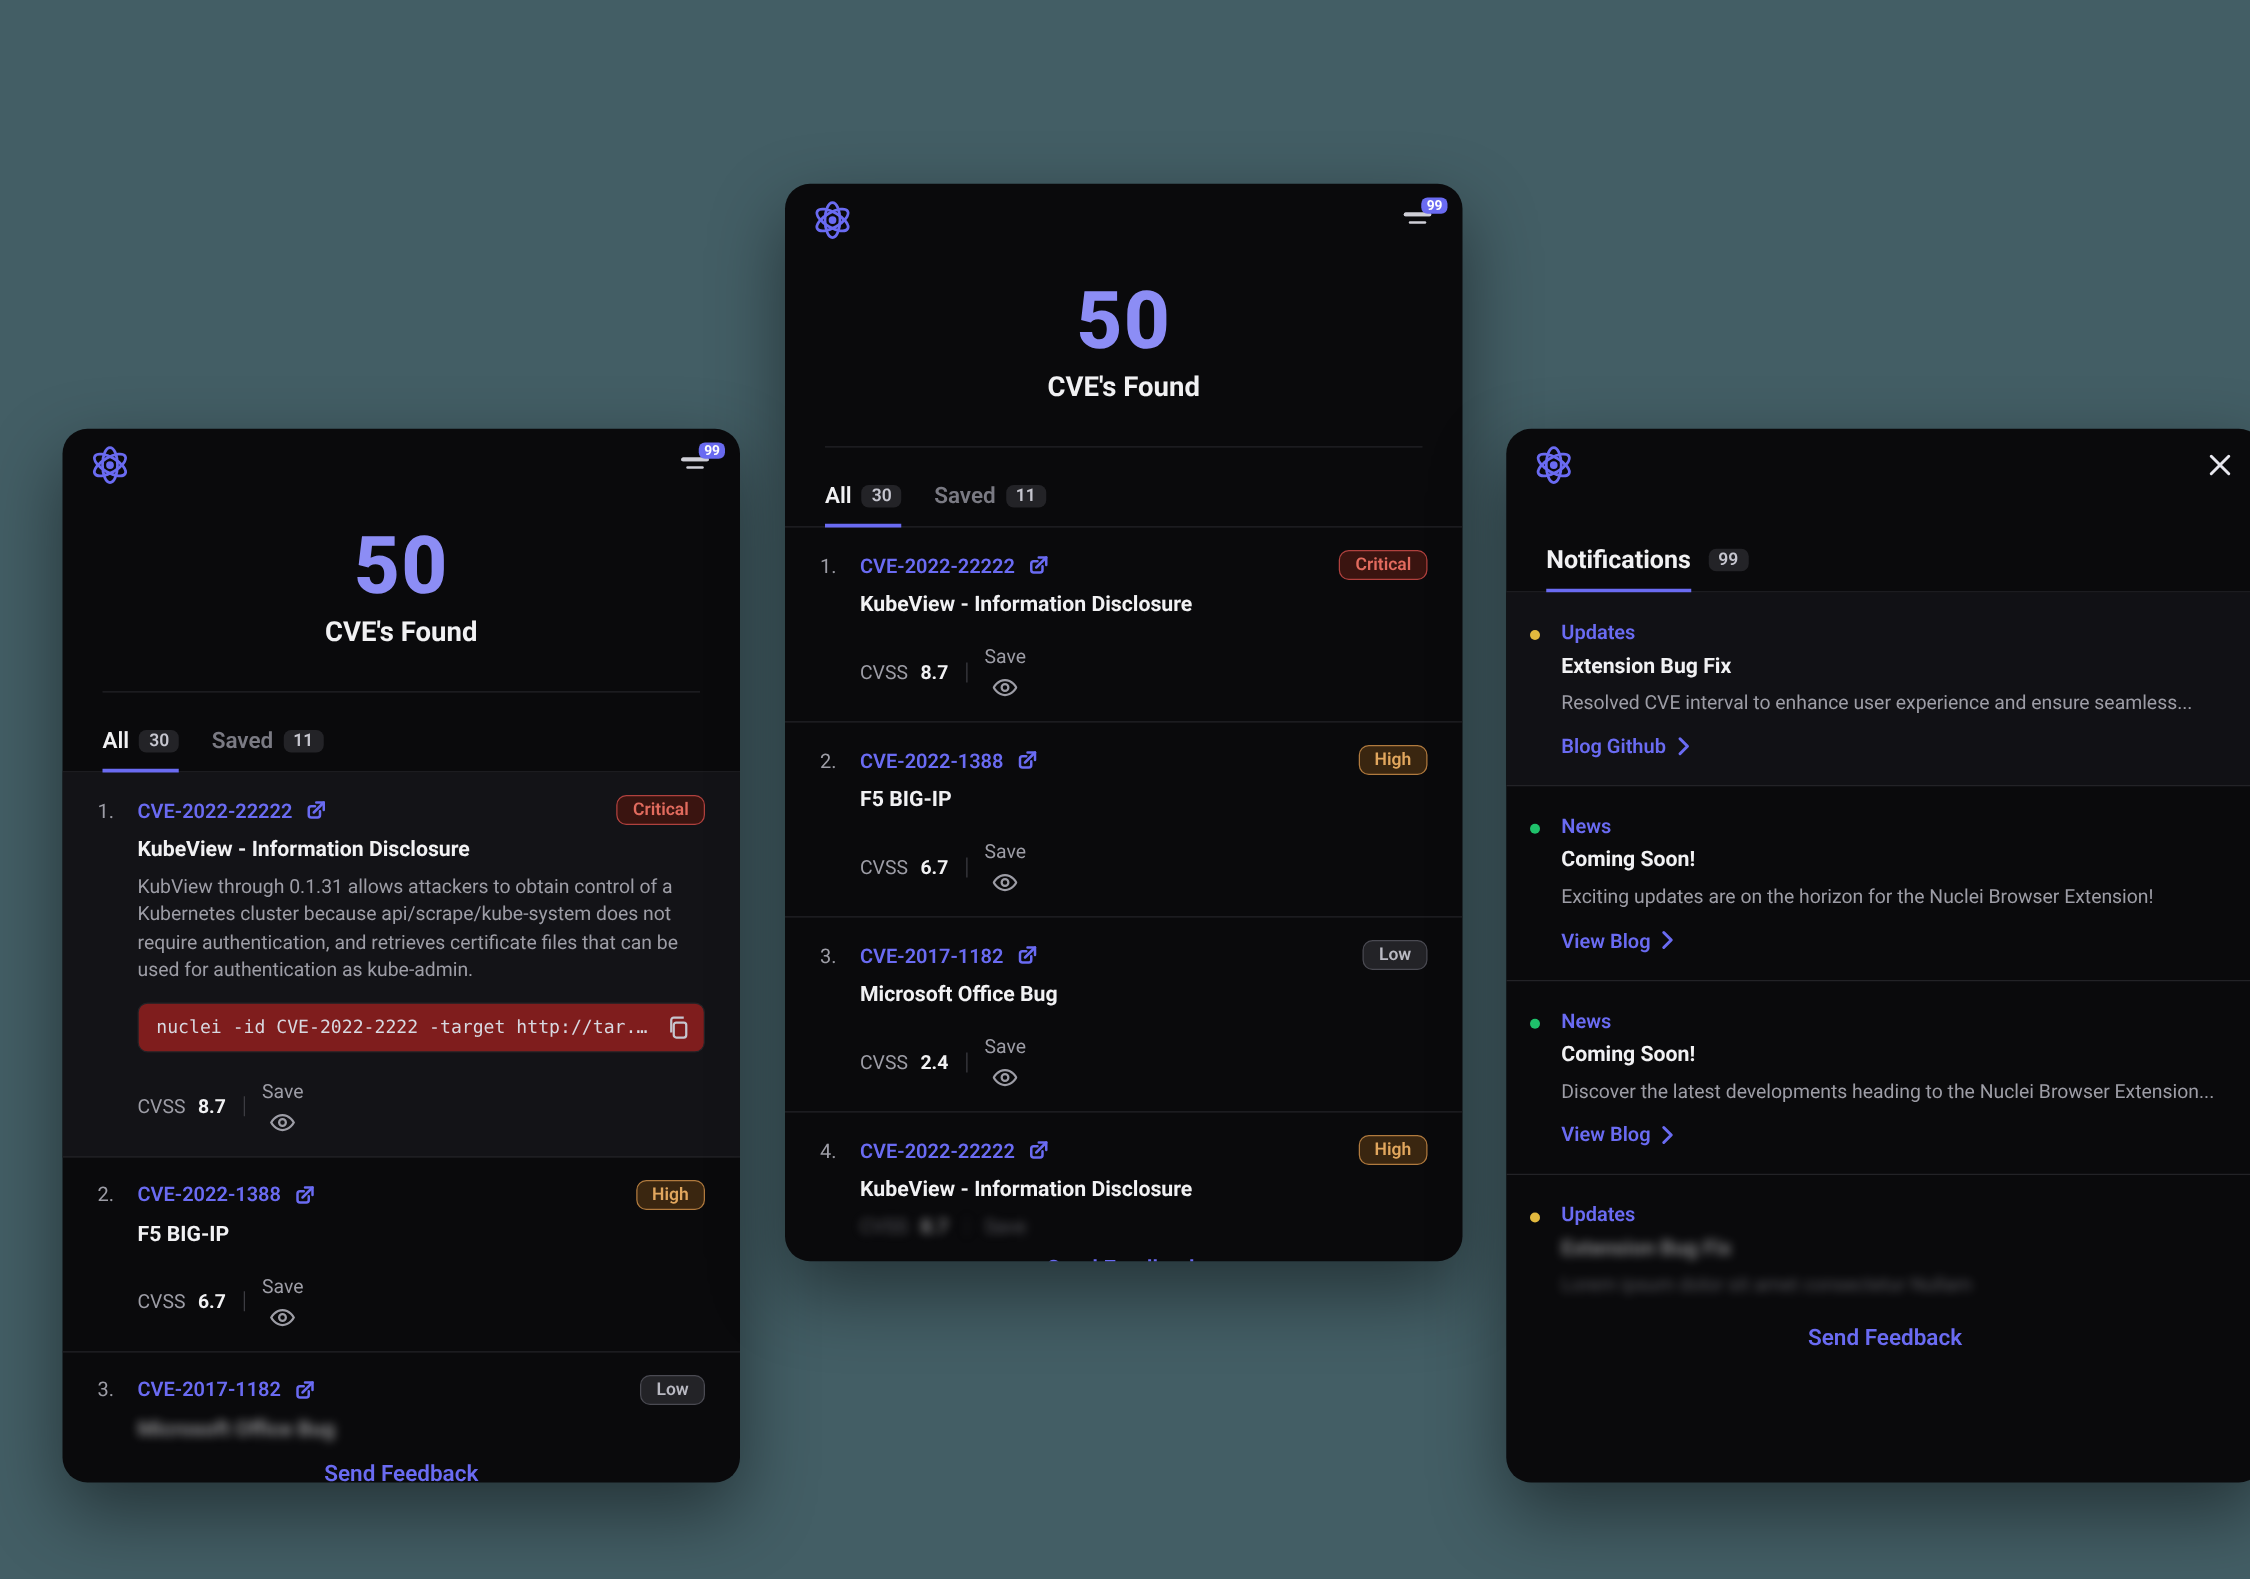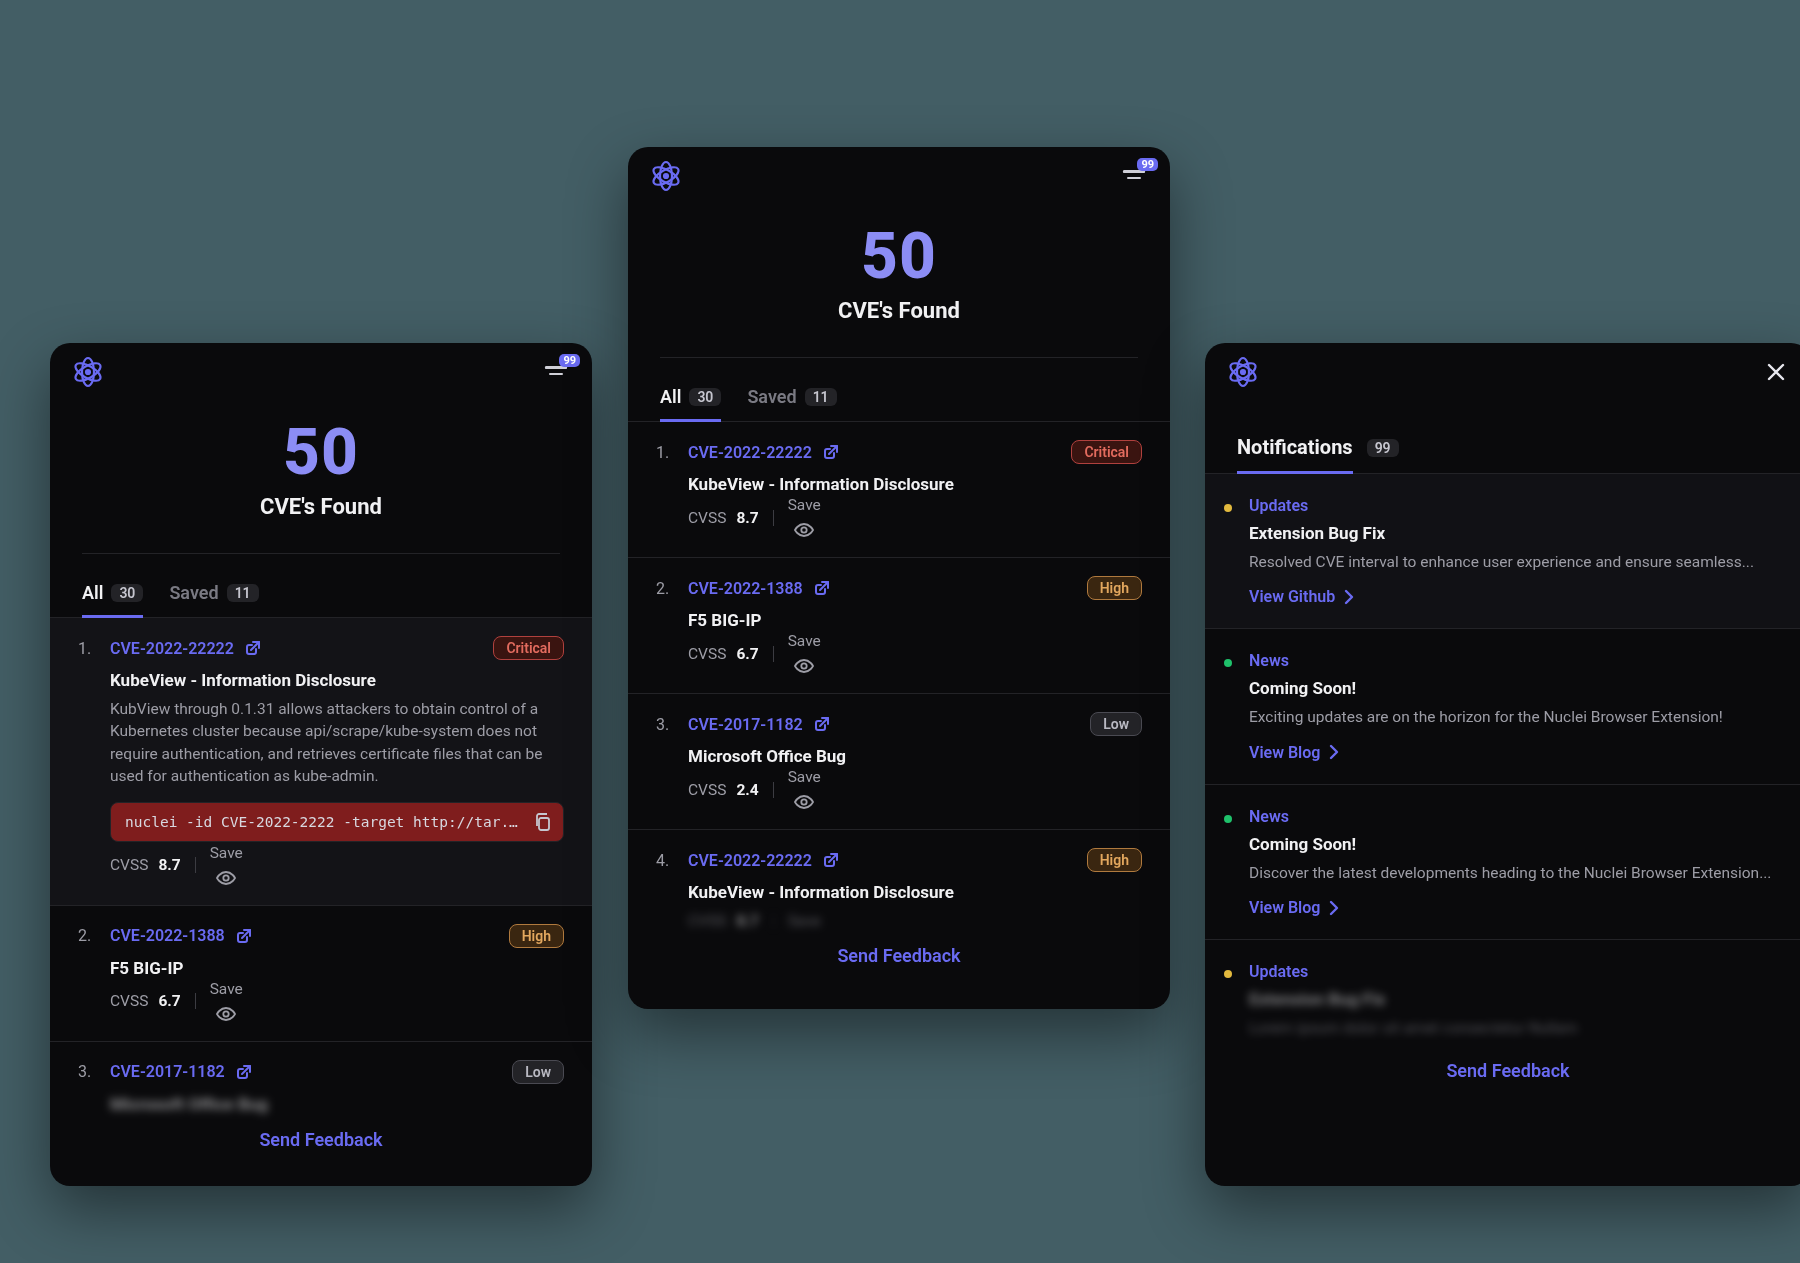--- a/index.html
+++ b/index.html
@@ -216,21 +216,21 @@
     text-overflow:ellipsis;
   }
   .copy-icon {
     color:#c6c6cf;
     cursor:pointer;
     display:inline-flex;
     margin-left:10px;
     flex:0 0 auto;
   }
   .row-foot {
-    margin: 2px 0 0 32px;
+    margin: 22px 0 0 32px;
     display:flex;
     align-items:center;
     gap:10px;
     color: var(--text-secondary);
     font-size:15.5px;
   }
   .row-foot .score { color: var(--text-primary); font-weight:700; }
   .vbar { width:1px; height:16px; background:#3c3c42; margin:0 4px; }
   .save-btn {
     display:flex; align-items:center; gap:7px;
@@ -625,21 +625,21 @@
     <span class="ttl">Notifications</span>
     <span class="pill">99</span>
   </div>
 
   <div class="nrow first">
     <span class="dot yellow"></span>
     <div class="ncat">Updates</div>
     <div class="ntitle">Extension Bug Fix</div>
     <div class="ndesc">Resolved CVE interval to enhance user experience and ensure seamless...</div>
     <div class="nlink">
-      <span>View Github</span>
+      <span>Blog Github</span>
       <span class="chev">
           <svg width="14" height="18">
             <use href="#chev-g"></use>
           </svg>
         </span>
     </div>
   </div>
 
   <div class="nrow">
     <span class="dot green"></span>

